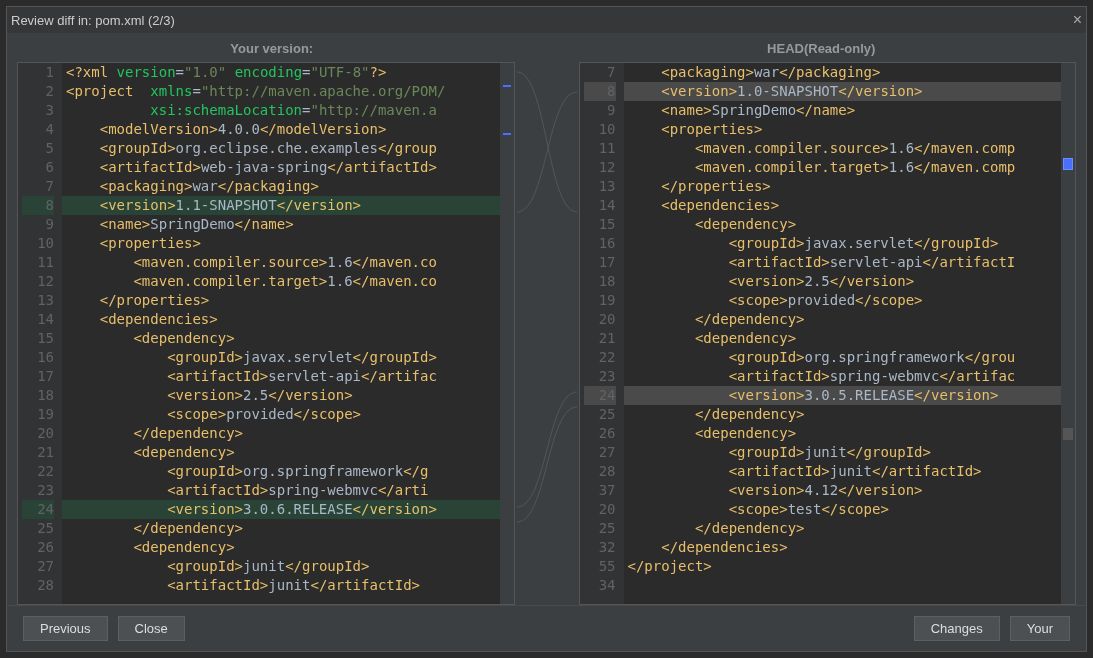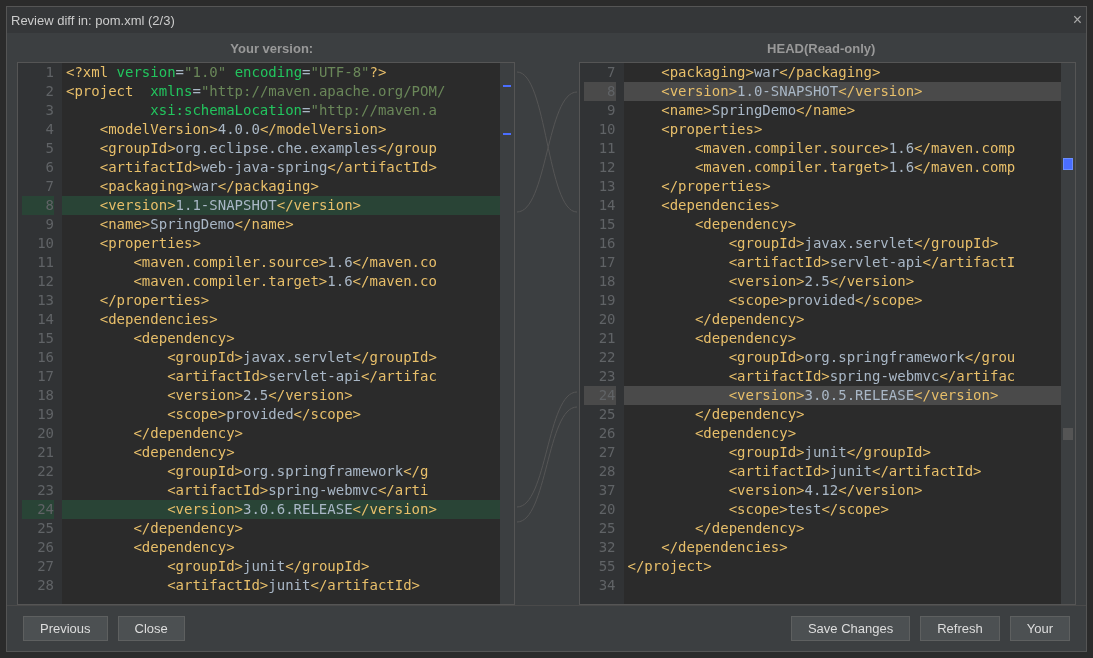--- a/index.html
+++ b/index.html
@@ -223,17 +223,16 @@
         <div class="thumb-blue" style="top:95px"></div>
         <div class="thumb-grey" style="top:365px"></div>
       </div>
     </div>
   </div>
 
   <div class="footer">
     <button class="btn">Previous</button>
     <button class="btn">Close</button>
     <div class="spacer"></div>
-    <button class="btn">Save Changes</button>
-    <button class="btn">Refresh</button>
+    <button class="btn">Changes</button>
     <button class="btn">Your</button>
   </div>
 </div>
 
 </body></html>

